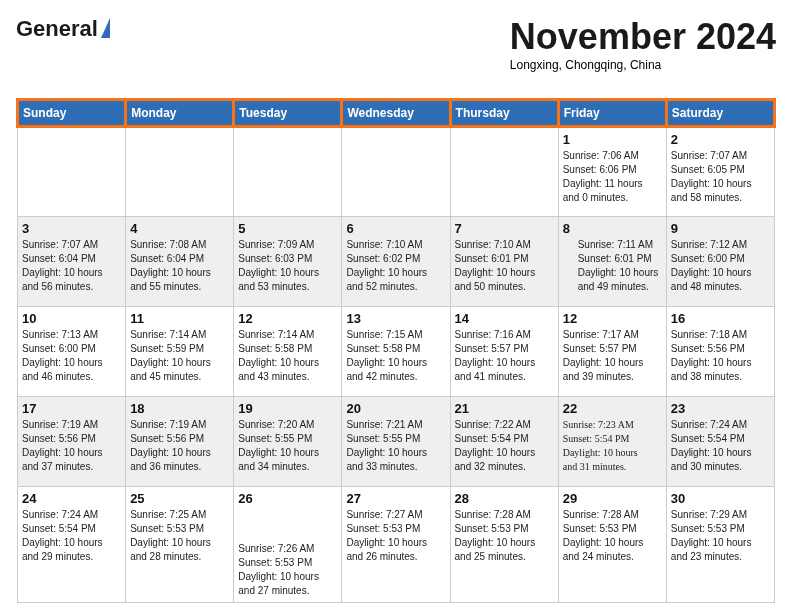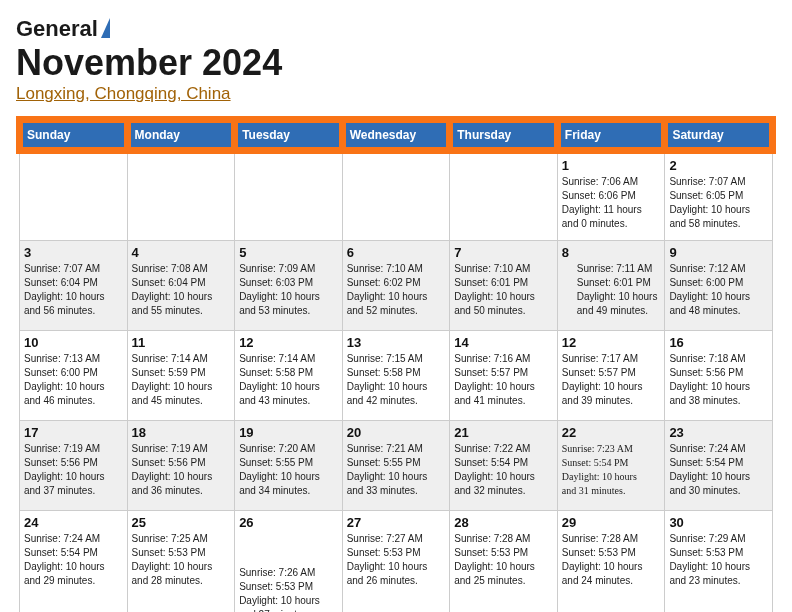--- a/index.html
+++ b/index.html
@@ -7,54 +7,52 @@
       font-family: Arial, sans-serif;
       background: #fff;
       width: 792px;
       min-height: 612px;
       padding: 16px;
     }
     .header {
       display: flex;
       justify-content: space-between;
       align-items: flex-start;
-      margin-bottom: 12px;
-      flex-direction: column;
+      margin-bottom: 26px;
     }
     .logo {
       display: flex;
       flex-direction: column;
       align-items: flex-start;
     }
     .title-block {
       text-align: left;
     }
     .month-title {
       font-size: 36px;
       font-weight: bold;
       color: #1a1a1a;
     }
     .location {
-      font-size: 17px;
-      color: #a16207;
-      text-decoration: underline;
+      font-size: 12px;
+      color: #000000;
     }
     table {
       width: 100%;
       border-collapse: collapse;
       table-layout: fixed;
     }
     thead tr th {
       background-color: #2f6db5;
       color: #fff;
       font-size: 12px;
       font-weight: bold;
       padding: 5px 4px;
       text-align: left;
-      border: 7px solid #f97316;
+      border: 3px solid #f97316;
     }
     td {
       border: 1px solid #ccc;
       vertical-align: top;
       padding: 4px 4px;
       font-size: 10px;
       color: #222;
       height: 90px;
     }
     .day-num {

